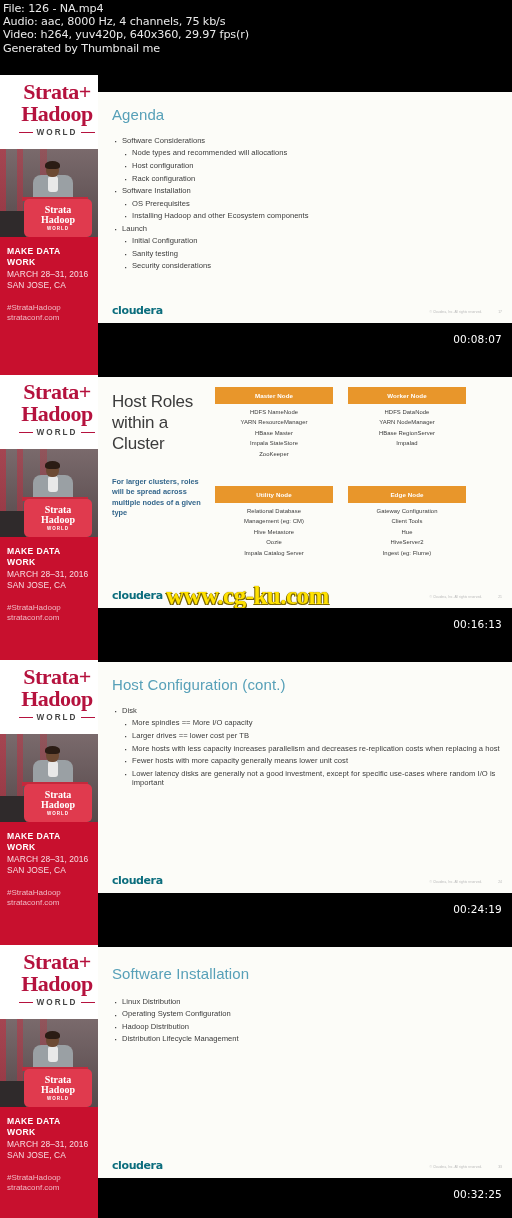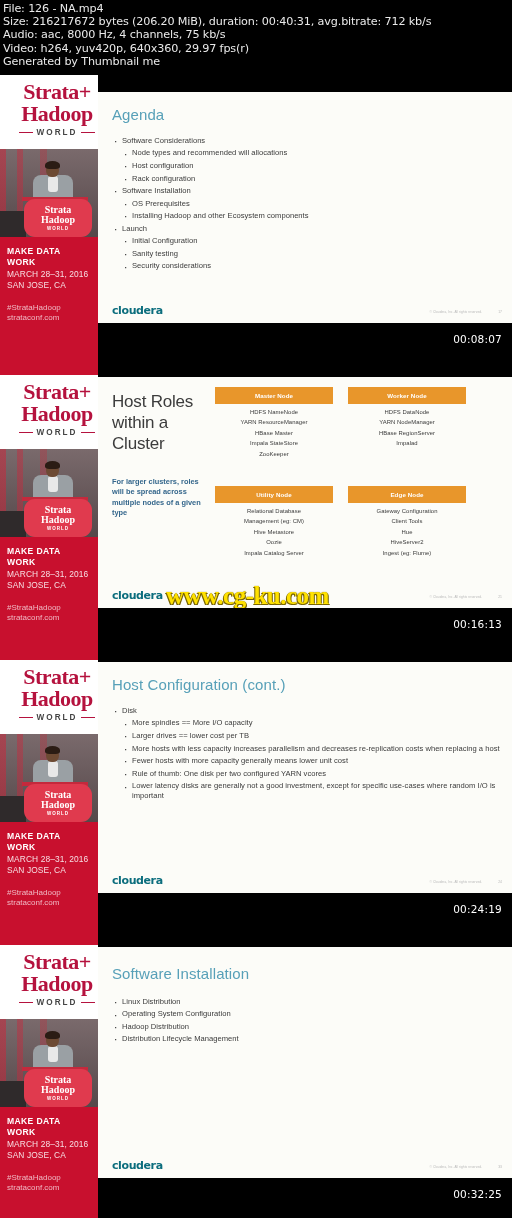--- a/index.html
+++ b/index.html
@@ -74,21 +74,21 @@
   .ph-body {
     position:absolute; left:33px; top:26px; width:40px; height:30px;
     background:#9aa0a4; border-radius:8px 8px 2px 2px;
   }
   .ph-shirt {
     position:absolute; left:48px; top:27px; width:10px; height:16px;
     background:#e8e8e8; border-radius:3px;
   }
   .ph-podium {
     position:absolute; left:24px; bottom:0; width:68px; height:38px;
-    background:#e03a4e; border-radius:11px;
+    background:#e03a4e; border-radius:5px;
   }
   .ph-podium-top {
     position:absolute; left:22px; bottom:36px; width:66px; height:4px;
     background:#c4293c;
   }
   .ph-podium .pl1, .ph-podium .pl2 {
     position:absolute; left:0; right:0; text-align:center; color:#fff;
     font-family:"Liberation Serif", serif; font-weight:700;
   }
   .ph-podium .pl1 { top:5px; font-size:10px; }
@@ -192,21 +192,20 @@
     white-space:nowrap;
   }
 </style>
 </head>
 <body>
 
 <div class="page">
 
   <div class="info">
     <div>File: 126 - NA.mp4</div>
-    <div>Size: 216217672 bytes (206.20 MiB), duration: 00:40:31, avg.bitrate: 712 kb/s</div>
     <div>Audio: aac, 8000 Hz, 4 channels, 75 kb/s</div>
     <div>Video: h264, yuv420p, 640x360, 29.97 fps(r)</div>
     <div>Generated by Thumbnail me</div>
   </div>
 
   <div id="blocks">
   <div class="block" style="top:75px;height:300px">
 
   <div class="side" style="display:flex;flex-direction:column;">
     <div class="side-logo">
@@ -384,21 +383,20 @@
       <div class="slide" style="top:2px;height:231px">
         <div class="slide-inner">
 
     <div class="slide-title" style="left:14px;top:14px">Host Configuration (cont.)</div>
     <div class="bullets" style="left:17px;top:44px;right:12px">
                 <div class="b1">Disk</div>
                 <div class="b2">More spindles == More I/O capacity</div>
                 <div class="b2">Larger drives == lower cost per TB</div>
                 <div class="b2">More hosts with less capacity increases parallelism and decreases re-replication costs when replacing a host</div>
                 <div class="b2">Fewer hosts with more capacity generally means lower unit cost</div>
-                <div class="b2">Rule of thumb: One disk per two configured YARN vcores</div>
                 <div class="b2">Lower latency disks are generally not a good investment, except for specific use-cases where random I/O is important</div>
               </div>
           <div class="cloudera">cloudera</div>
           <div class="copyright">© Cloudera, Inc. All rights reserved.</div>
           <div class="pagenum">24</div>
         </div>
       </div>
       <div class="timestamp" style="top:243px">00:24:19</div>
     </div>
   </div>

